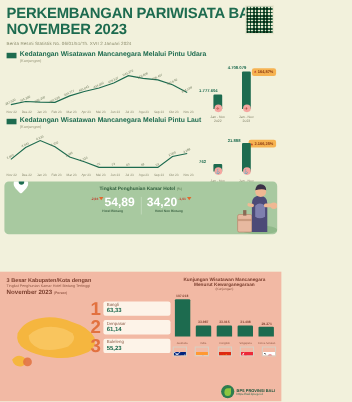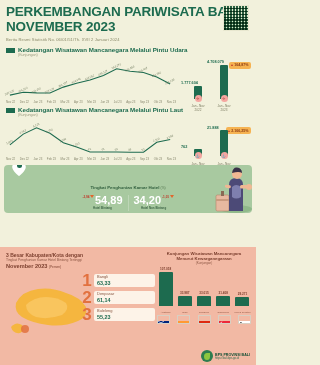--- a/index.html
+++ b/index.html
@@ -67,21 +67,21 @@
     position:relative; margin:4px 4px 0 4px;
     background:#a8c9a0; border-radius:4px; height:48px; overflow:hidden;
   }
   .pin {
     position:absolute; left:8px; top:-6px; width:14px;height:17px;
     background:#fff; border-radius:50% 50% 50% 50%/60% 60% 40% 40%;
     clip-path: path("M7 0 C11 0 14 3 14 7 C14 11.5 7 17 7 17 C7 17 0 11.5 0 7 C0 3 3 0 7 0 Z");
     display:flex; align-items:flex-start; justify-content:center;
   }
   .pin i { display:block;width:5px;height:5px;border-radius:50%;background:#1d6b4f;margin-top:4px; }
-  .h-grid { display:flex; height:100%; padding-top:20px; }
+  .h-grid { display:flex; height:100%; padding-top:4px; }
   .h-col { flex:1; text-align:center; position:relative; }
   .h-col.b { border-left:1px solid #bdd6b6; }
   .h-lab { font-size:4.4px; color:#2f5d3c; line-height:5.4px; font-weight:bold; }
   .h-lab small { font-size:3.2px; font-weight:normal; color:#55764f; }
   .h-vals { display:flex; align-items:center; justify-content:center; gap:5px; margin-top:3px; }
   .vbox { position:relative; }
   .vnum { font-size:11px; font-weight:bold; color:#fff; line-height:11px; }
   .vsub { font-size:2.9px; color:#3d6445; margin-top:0.5px; font-weight:bold; }
   .delta { font-size:3.1px; color:#c0392b; font-weight:bold; display:flex; align-items:center; gap:0.5px; }
   .dtri { width:0;height:0;border-left:2px solid transparent;border-right:2px solid transparent;

